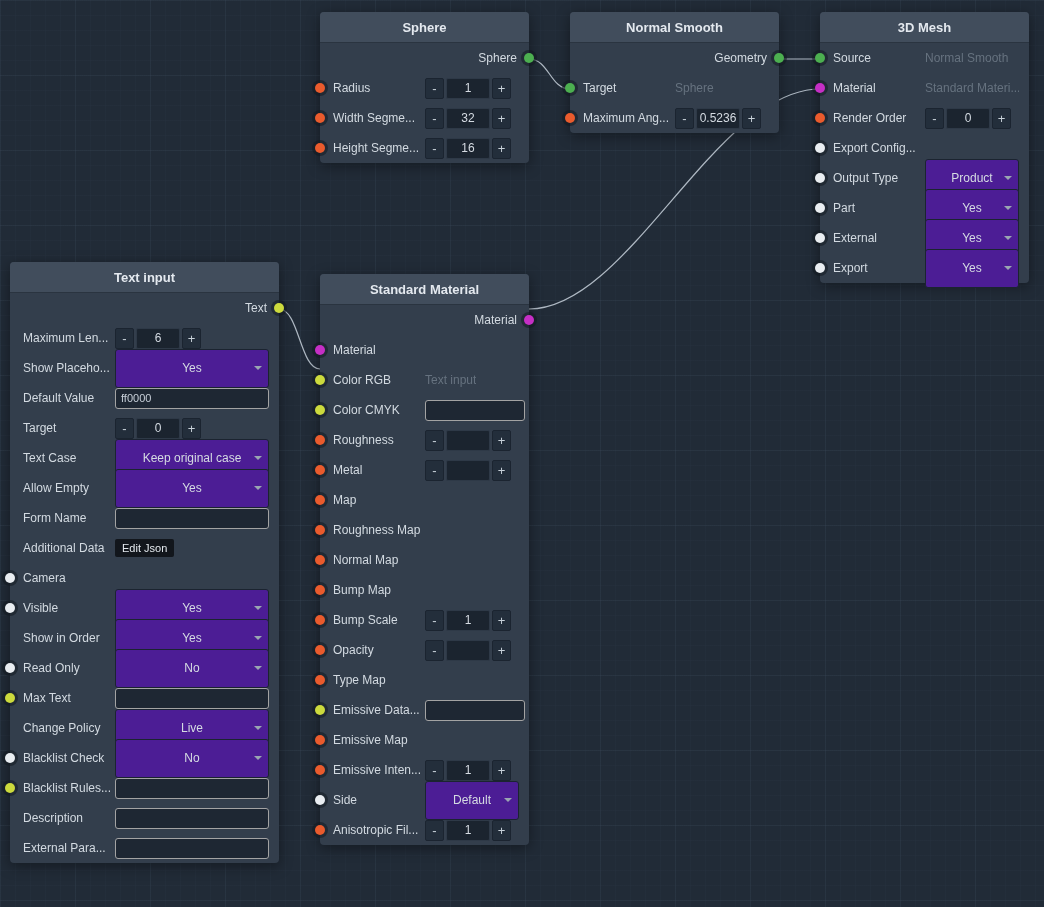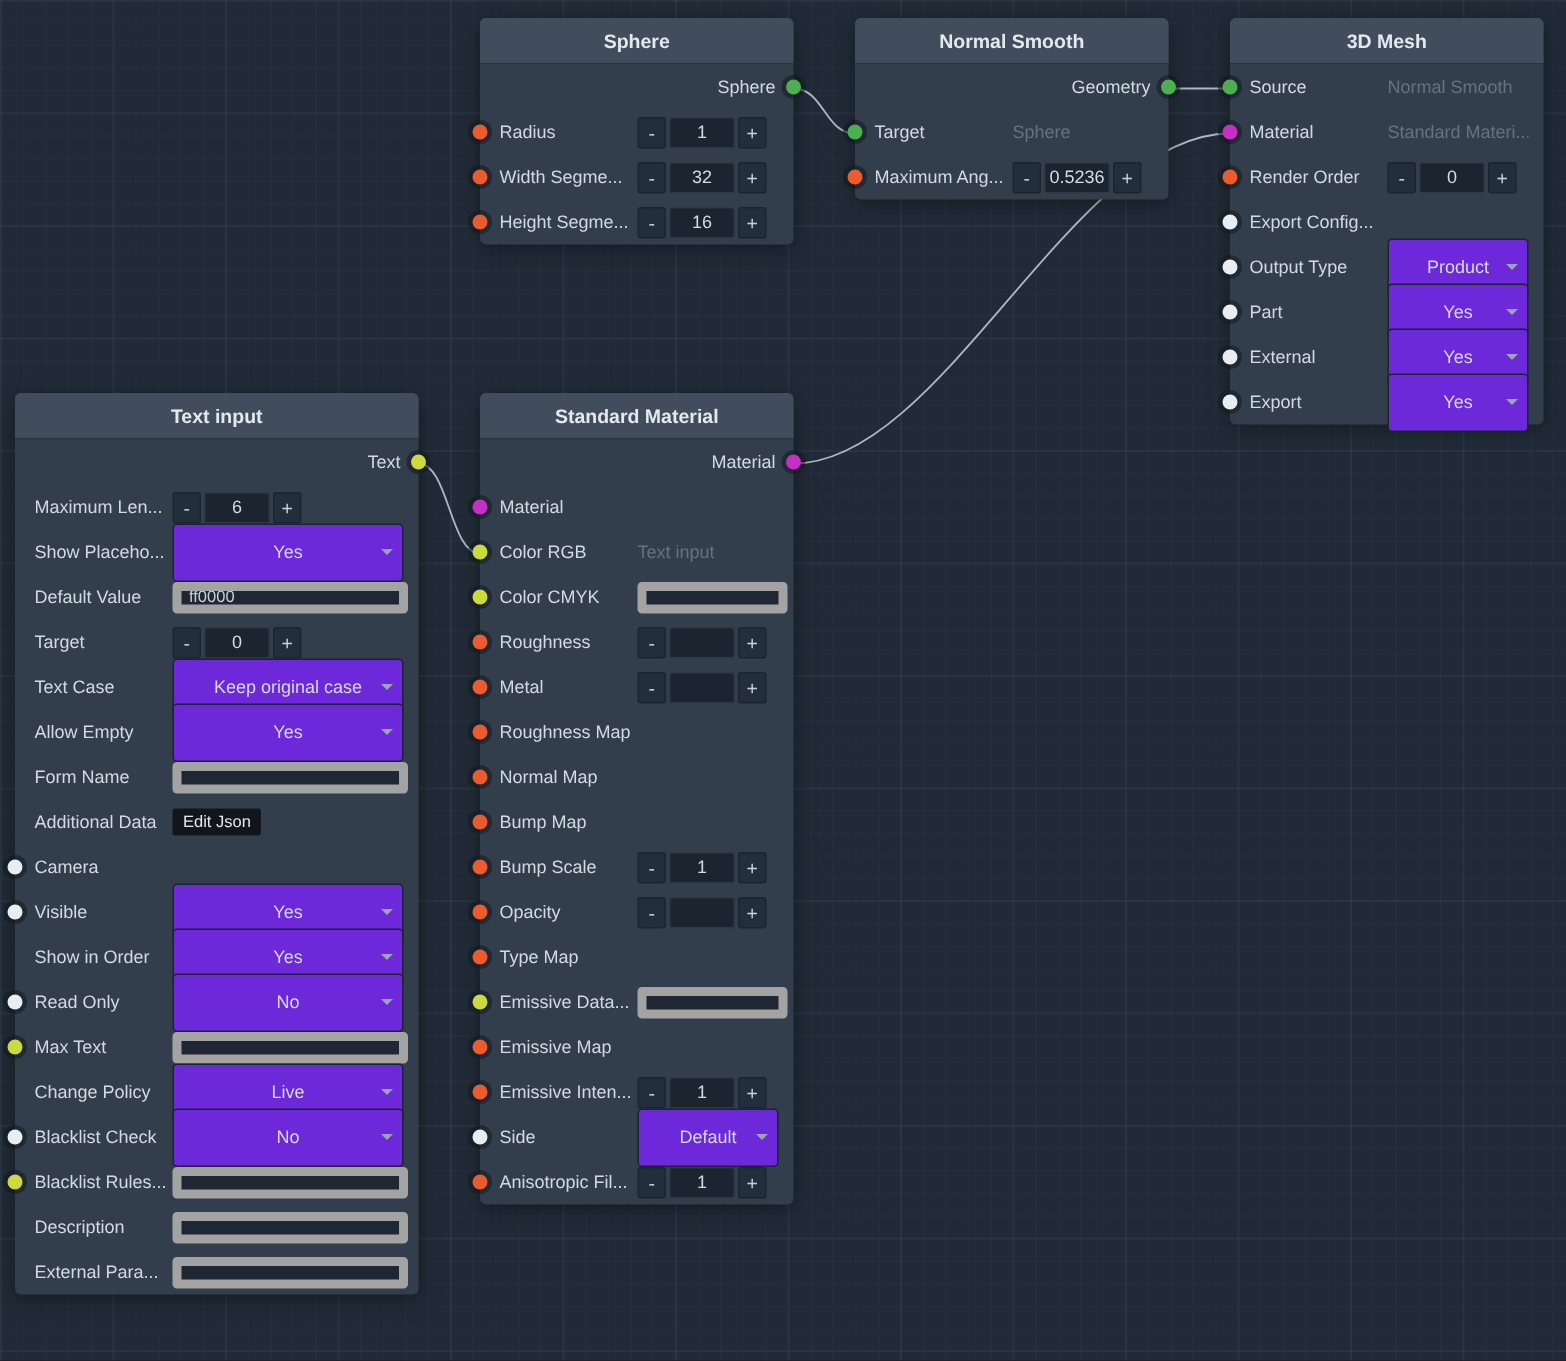--- a/index.html
+++ b/index.html
@@ -35,29 +35,29 @@
   .in-p { left:-5px; } .out-p { right:-5px; }
 
   .stepper { display:flex; align-items:center; gap:2px; }
   .sb { width:19px; height:21px; background:#232e3b; border:1px solid #1b2430;
         border-radius:2px; color:#c9d2da; font-size:13px; line-height:17px;
         text-align:center; cursor:pointer; font-family:inherit; padding:0; }
   .sv { width:44px; height:21px; background:#1b242f; border:1px solid #2e3947;
         border-radius:2px; color:#d5dbe2; font-size:12px; line-height:19px;
         text-align:center; overflow:hidden; white-space:nowrap; }
 
-  .select { position:relative; width:100px; height:39px; background:#6d28d9;
+  .select { position:relative; width:100px; height:39px; background:#4c1d95;
             border:1px solid #1b2430; border-radius:3px; display:flex;
             align-items:center; justify-content:center; color:#d5dbe2;
             font-size:12px; cursor:pointer; }
   .chev { position:absolute; right:6px; top:50%; transform:translateY(-50%);
           width:0; height:0; border-left:4px solid transparent;
           border-right:4px solid transparent; border-top:4.5px solid #9aa6b2; }
 
-  .field { width:100px; height:21px; background:#1e2733; border:6px solid #a3a3a3;
+  .field { width:100px; height:21px; background:#1e2733; border:1px solid #a3a3a3;
            border-radius:3px; color:#c7cfd8; font-size:11px; padding:0 5px;
            font-family:inherit; outline:none; }
   .node-wide .select, .node-wide .field { width:157px; }
   .node-wide .sv { width:44px; }
 
   .mini-btn { background:#12161c; color:#e4e9ee; font-size:11px; padding:3px 7px;
               border:none; border-radius:2px; font-family:inherit; cursor:pointer; }
 </style>
 </head>
 <body>
@@ -297,21 +297,21 @@
     <div class="row">
       <span class="lbl">Description</span>
       <input class="field" value="" style="">
     </div>
     <div class="row">
       <span class="lbl">External Para...</span>
       <input class="field" value="" style="">
     </div>
   </div>
 
-  <div class="node" style="left:320px;top:262px;width:209px">
+  <div class="node" style="left:320px;top:274px;width:209px">
     <div class="hdr">Standard Material</div>
     <div class="row out">
       <span class="lbl">Material</span>
       <span class="p out-p" style="background: rgb(197, 47, 197);"></span>
     </div>
     <div class="row">
       <span class="p in-p" style="background: rgb(197, 47, 197);"></span>
       <span class="lbl">Material</span>
     </div>
     <div class="row">
@@ -337,20 +337,24 @@
       <span class="p in-p" style="background: rgb(234, 91, 45);"></span>
       <span class="lbl">Metal</span>
       <span class="stepper">
         <button class="sb">-</button>
         <span class="sv"></span>
         <button class="sb">+</button>
       </span>
     </div>
     <div class="row">
       <span class="p in-p" style="background: rgb(234, 91, 45);"></span>
+      <span class="lbl">Map</span>
+    </div>
+    <div class="row">
+      <span class="p in-p" style="background: rgb(234, 91, 45);"></span>
       <span class="lbl">Roughness Map</span>
     </div>
     <div class="row">
       <span class="p in-p" style="background: rgb(234, 91, 45);"></span>
       <span class="lbl">Normal Map</span>
     </div>
     <div class="row">
       <span class="p in-p" style="background: rgb(234, 91, 45);"></span>
       <span class="lbl">Bump Map</span>
     </div>

